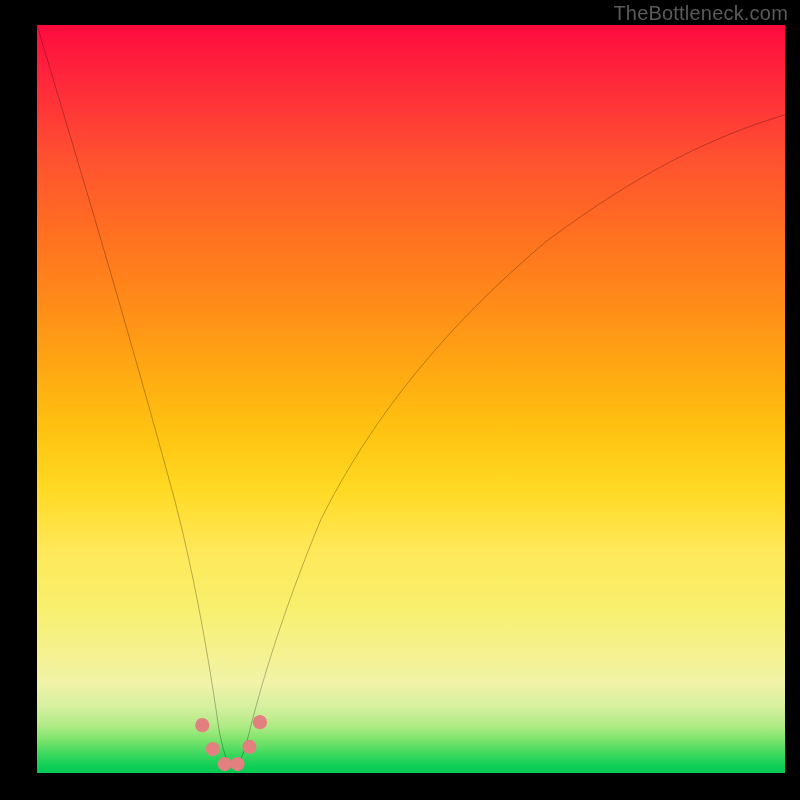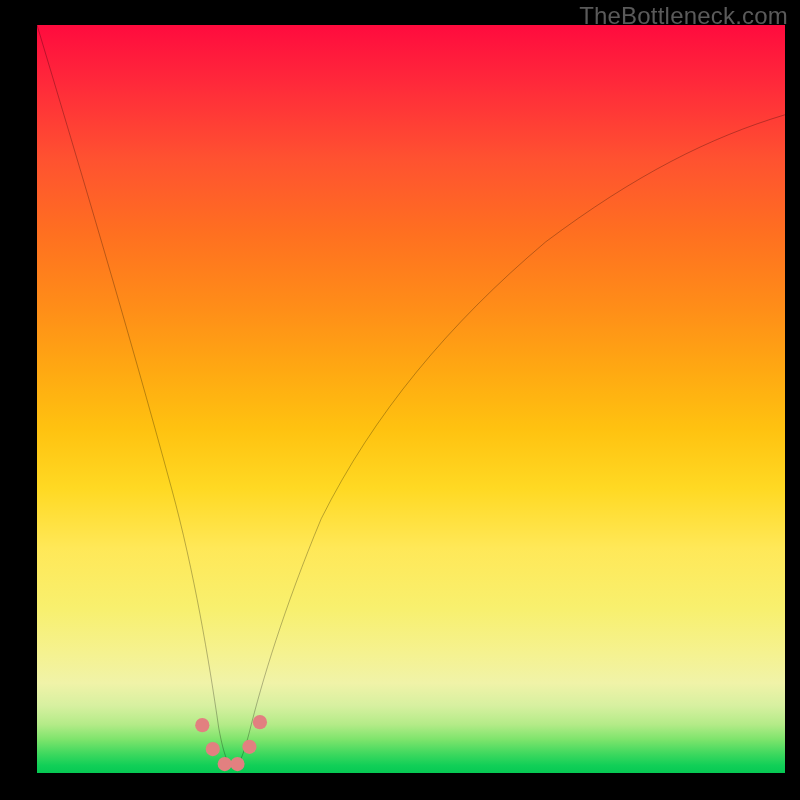--- a/index.html
+++ b/index.html
@@ -49,21 +49,21 @@
     left: 0;
     top: 0;
     width: 748px;
     height: 748px;
   }
   .watermark {
     position: absolute;
     top: 2px;
     right: 12px;
     color: #5a5a5a;
-    font-size: 24px;
+    font-size: 20px;
     letter-spacing: 0.2px;
     font-weight: 400;
   }
 </style>
 </head>
 <body>
 
 <div class="frame">
   <div class="plot-area">
     <svg class="curve-svg" viewBox="0 0 100 100" preserveAspectRatio="none">

